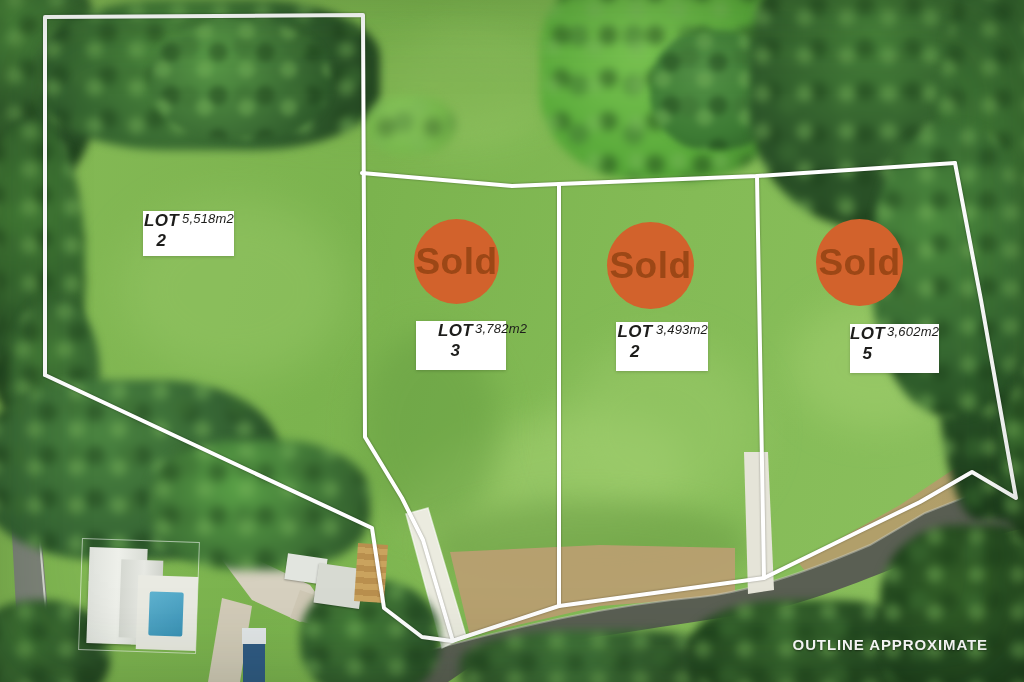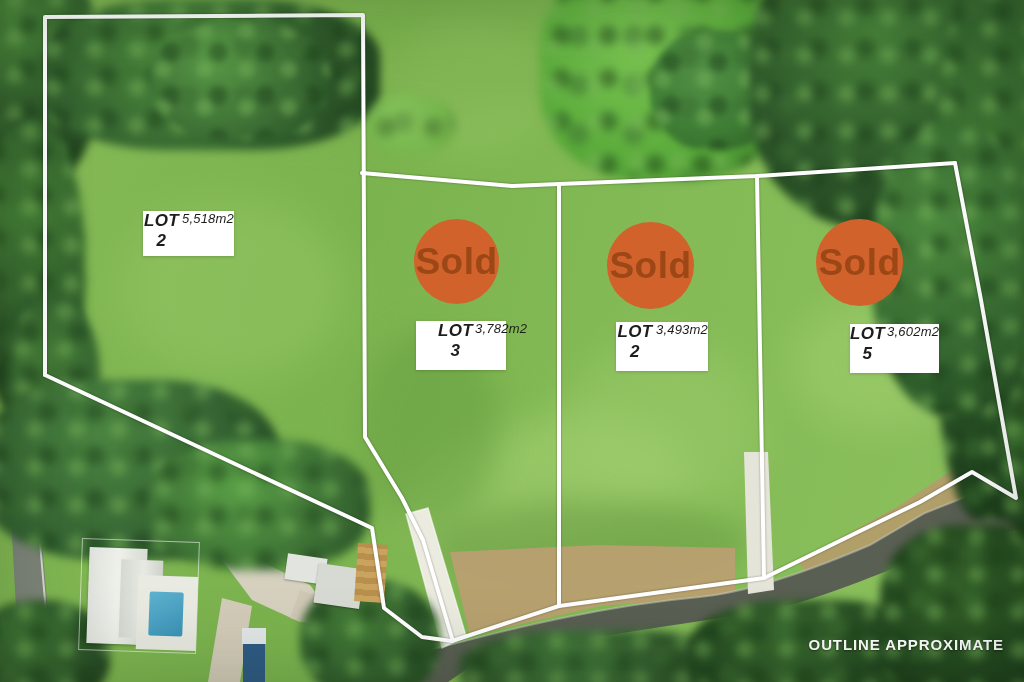--- a/index.html
+++ b/index.html
@@ -143,16 +143,16 @@
   <div class="sold-badge" style="left:414px;top:219px;width:85px;height:85px;">
     <span>Sold</span>
   </div>
   <div class="sold-badge" style="left:607px;top:222px;width:87px;height:87px;">
     <span>Sold</span>
   </div>
   <div class="sold-badge" style="left:816px;top:219px;width:87px;height:87px;">
     <span>Sold</span>
   </div>
 
-  <div class="watermark" style="right:20px;top:636px;text-align:right;">OUTLINE APPROXIMATE</div>
+  <div class="watermark" style="right:36px;top:636px;text-align:right;">OUTLINE APPROXIMATE</div>
 
   <div class="vignette"></div>
 </div>
 
 </body></html>

